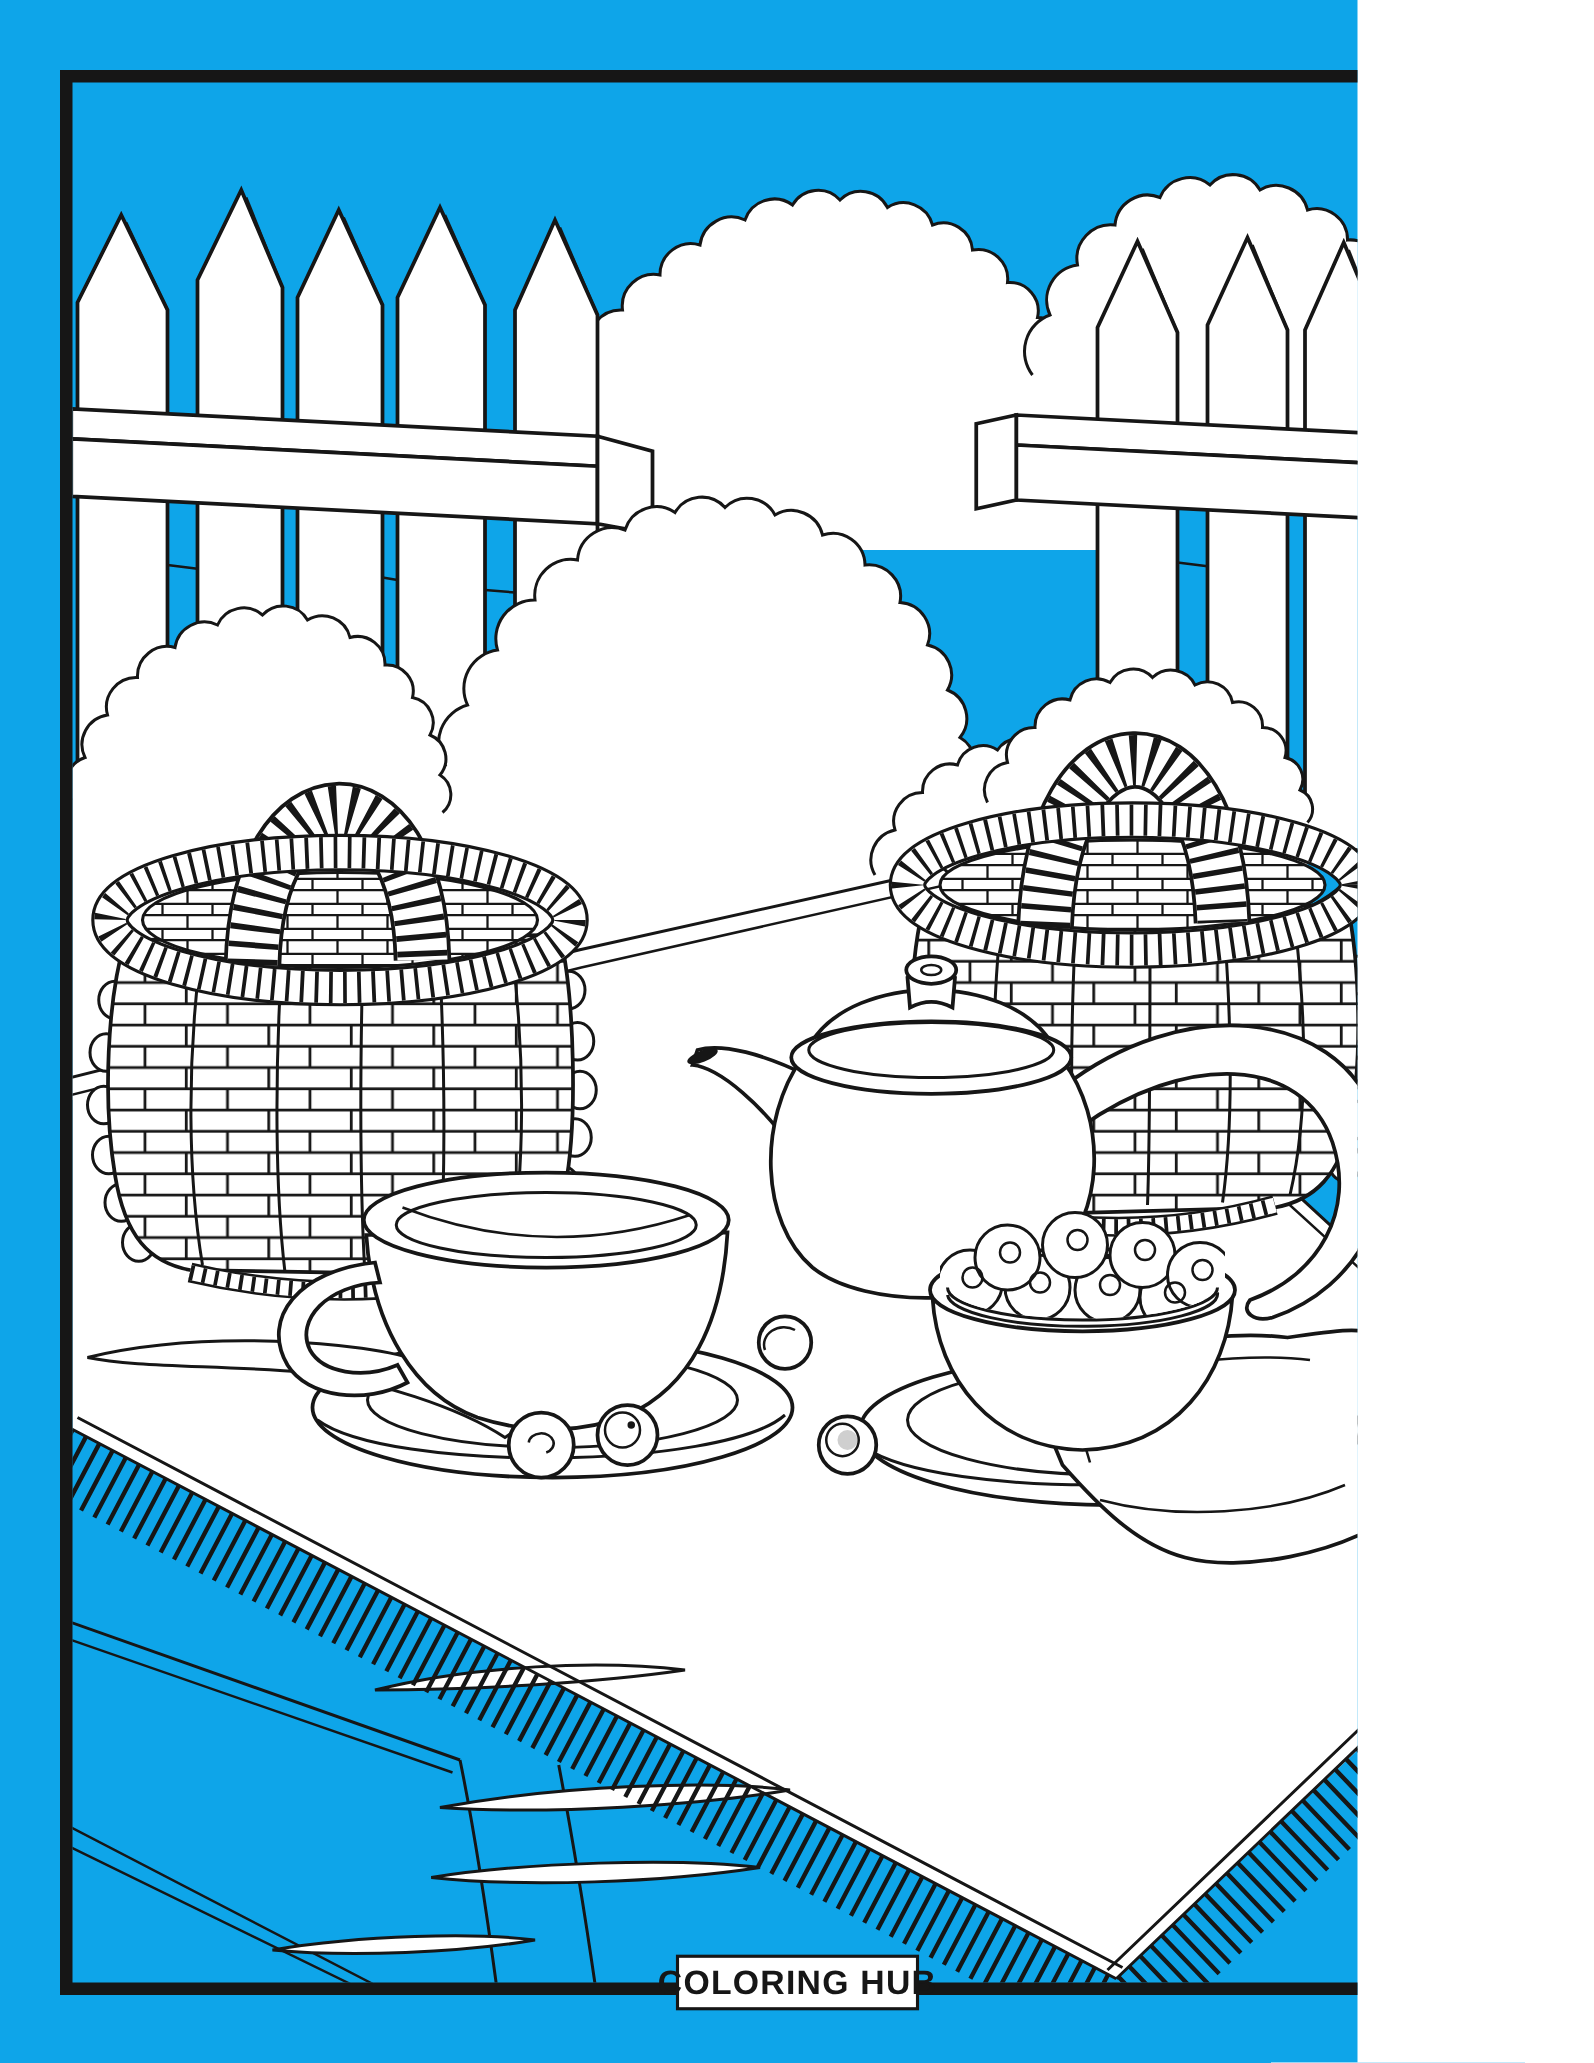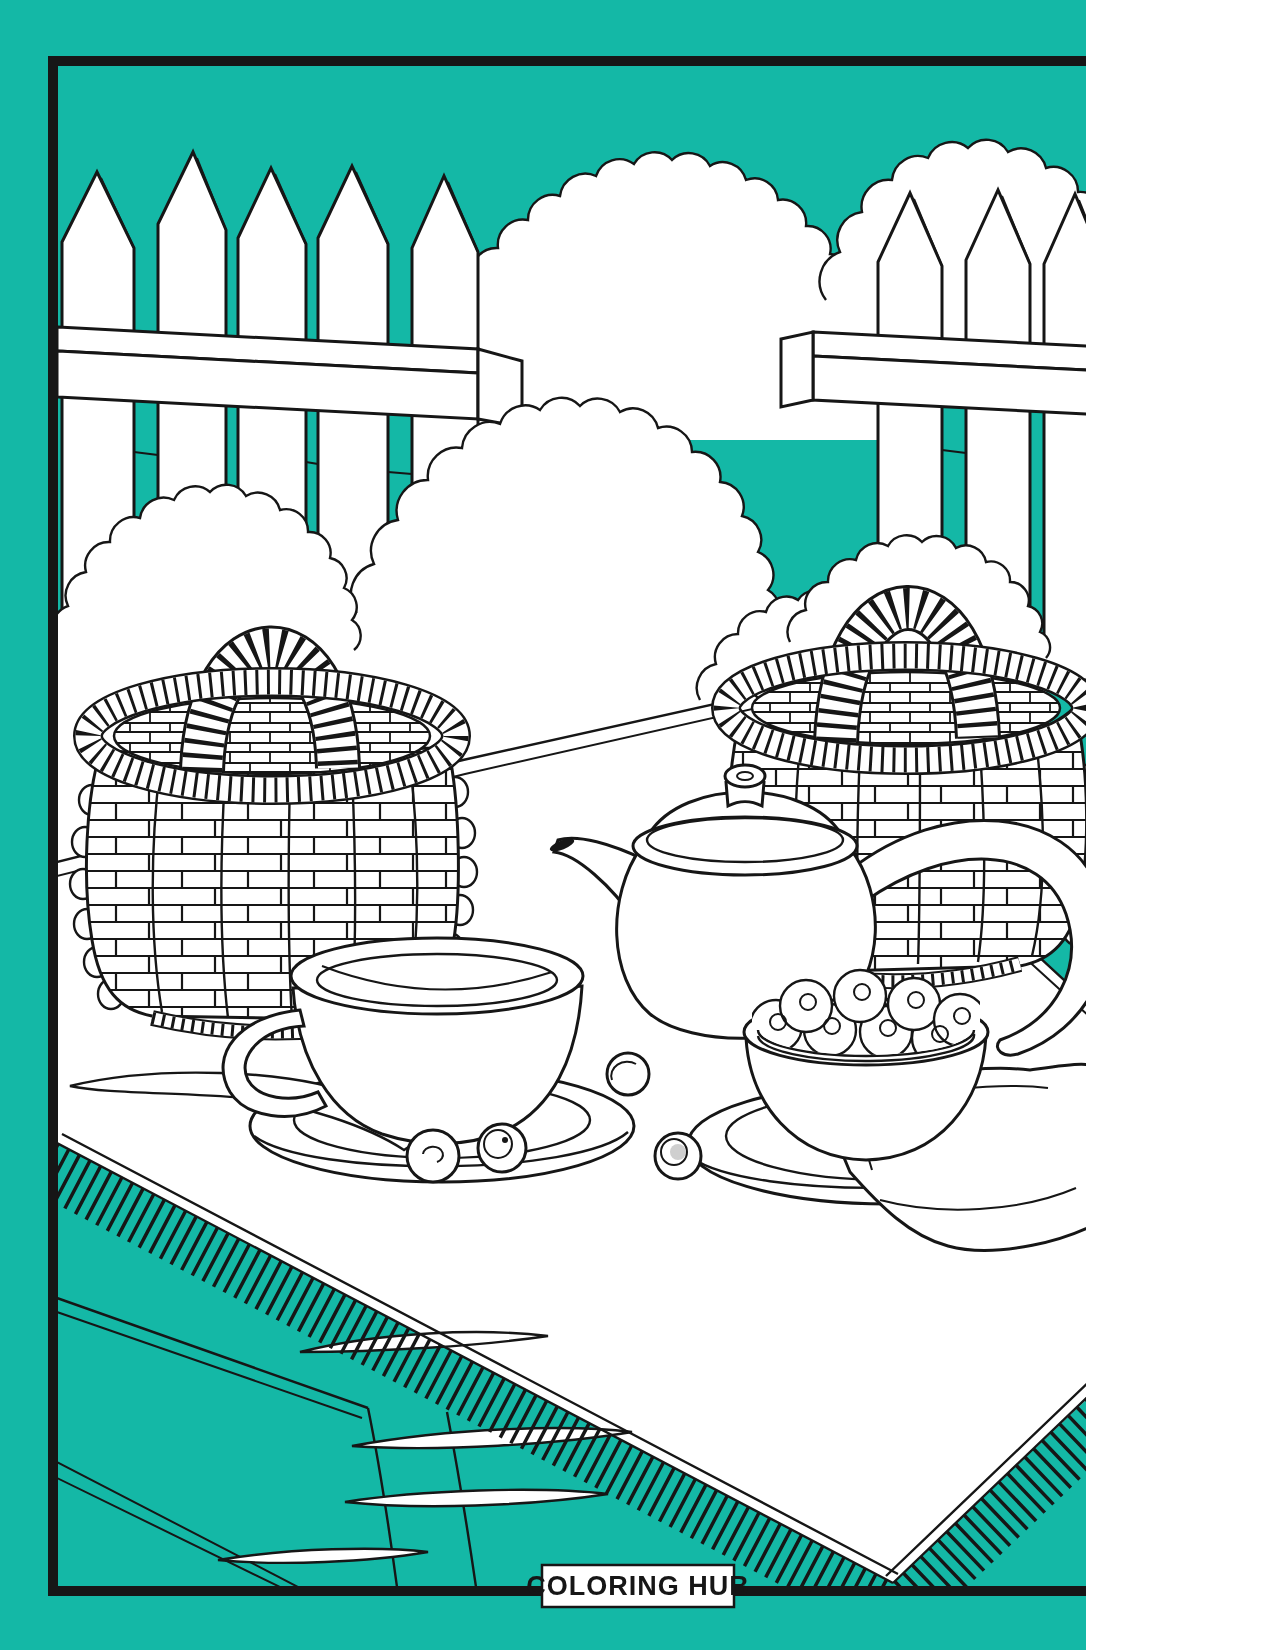--- a/index.html
+++ b/index.html
@@ -1,16 +1,16 @@
 <!DOCTYPE html>
 <html><head>
 <meta charset="utf-8">
 <style>
   html,body{margin:0;padding:0;background:#ffffff;}
-  .page{position:relative;width:1086px;height:1650px;background:#14b8a6;overflow:hidden;
+  .page{position:relative;width:1086px;height:1650px;background:#0ea5e9;overflow:hidden;
         font-family:"Liberation Sans", sans-serif;text-decoration:underline;}
   svg{position:absolute;left:0;top:0;}
   .f{fill:#ffffff;stroke:#161616;stroke-width:3;}
   .f2{fill:#ffffff;stroke:#161616;stroke-width:2.4;}
   .ln{fill:none;stroke:#161616;stroke-width:2.4;}
   .ln2{fill:none;stroke:#161616;stroke-width:2;}
   .white{fill:#ffffff;stroke:none;}
   .brand-text{font-family:"Liberation Sans", sans-serif;font-weight:bold;font-size:27px;
               letter-spacing:1px;fill:#161616;}
 </style>

